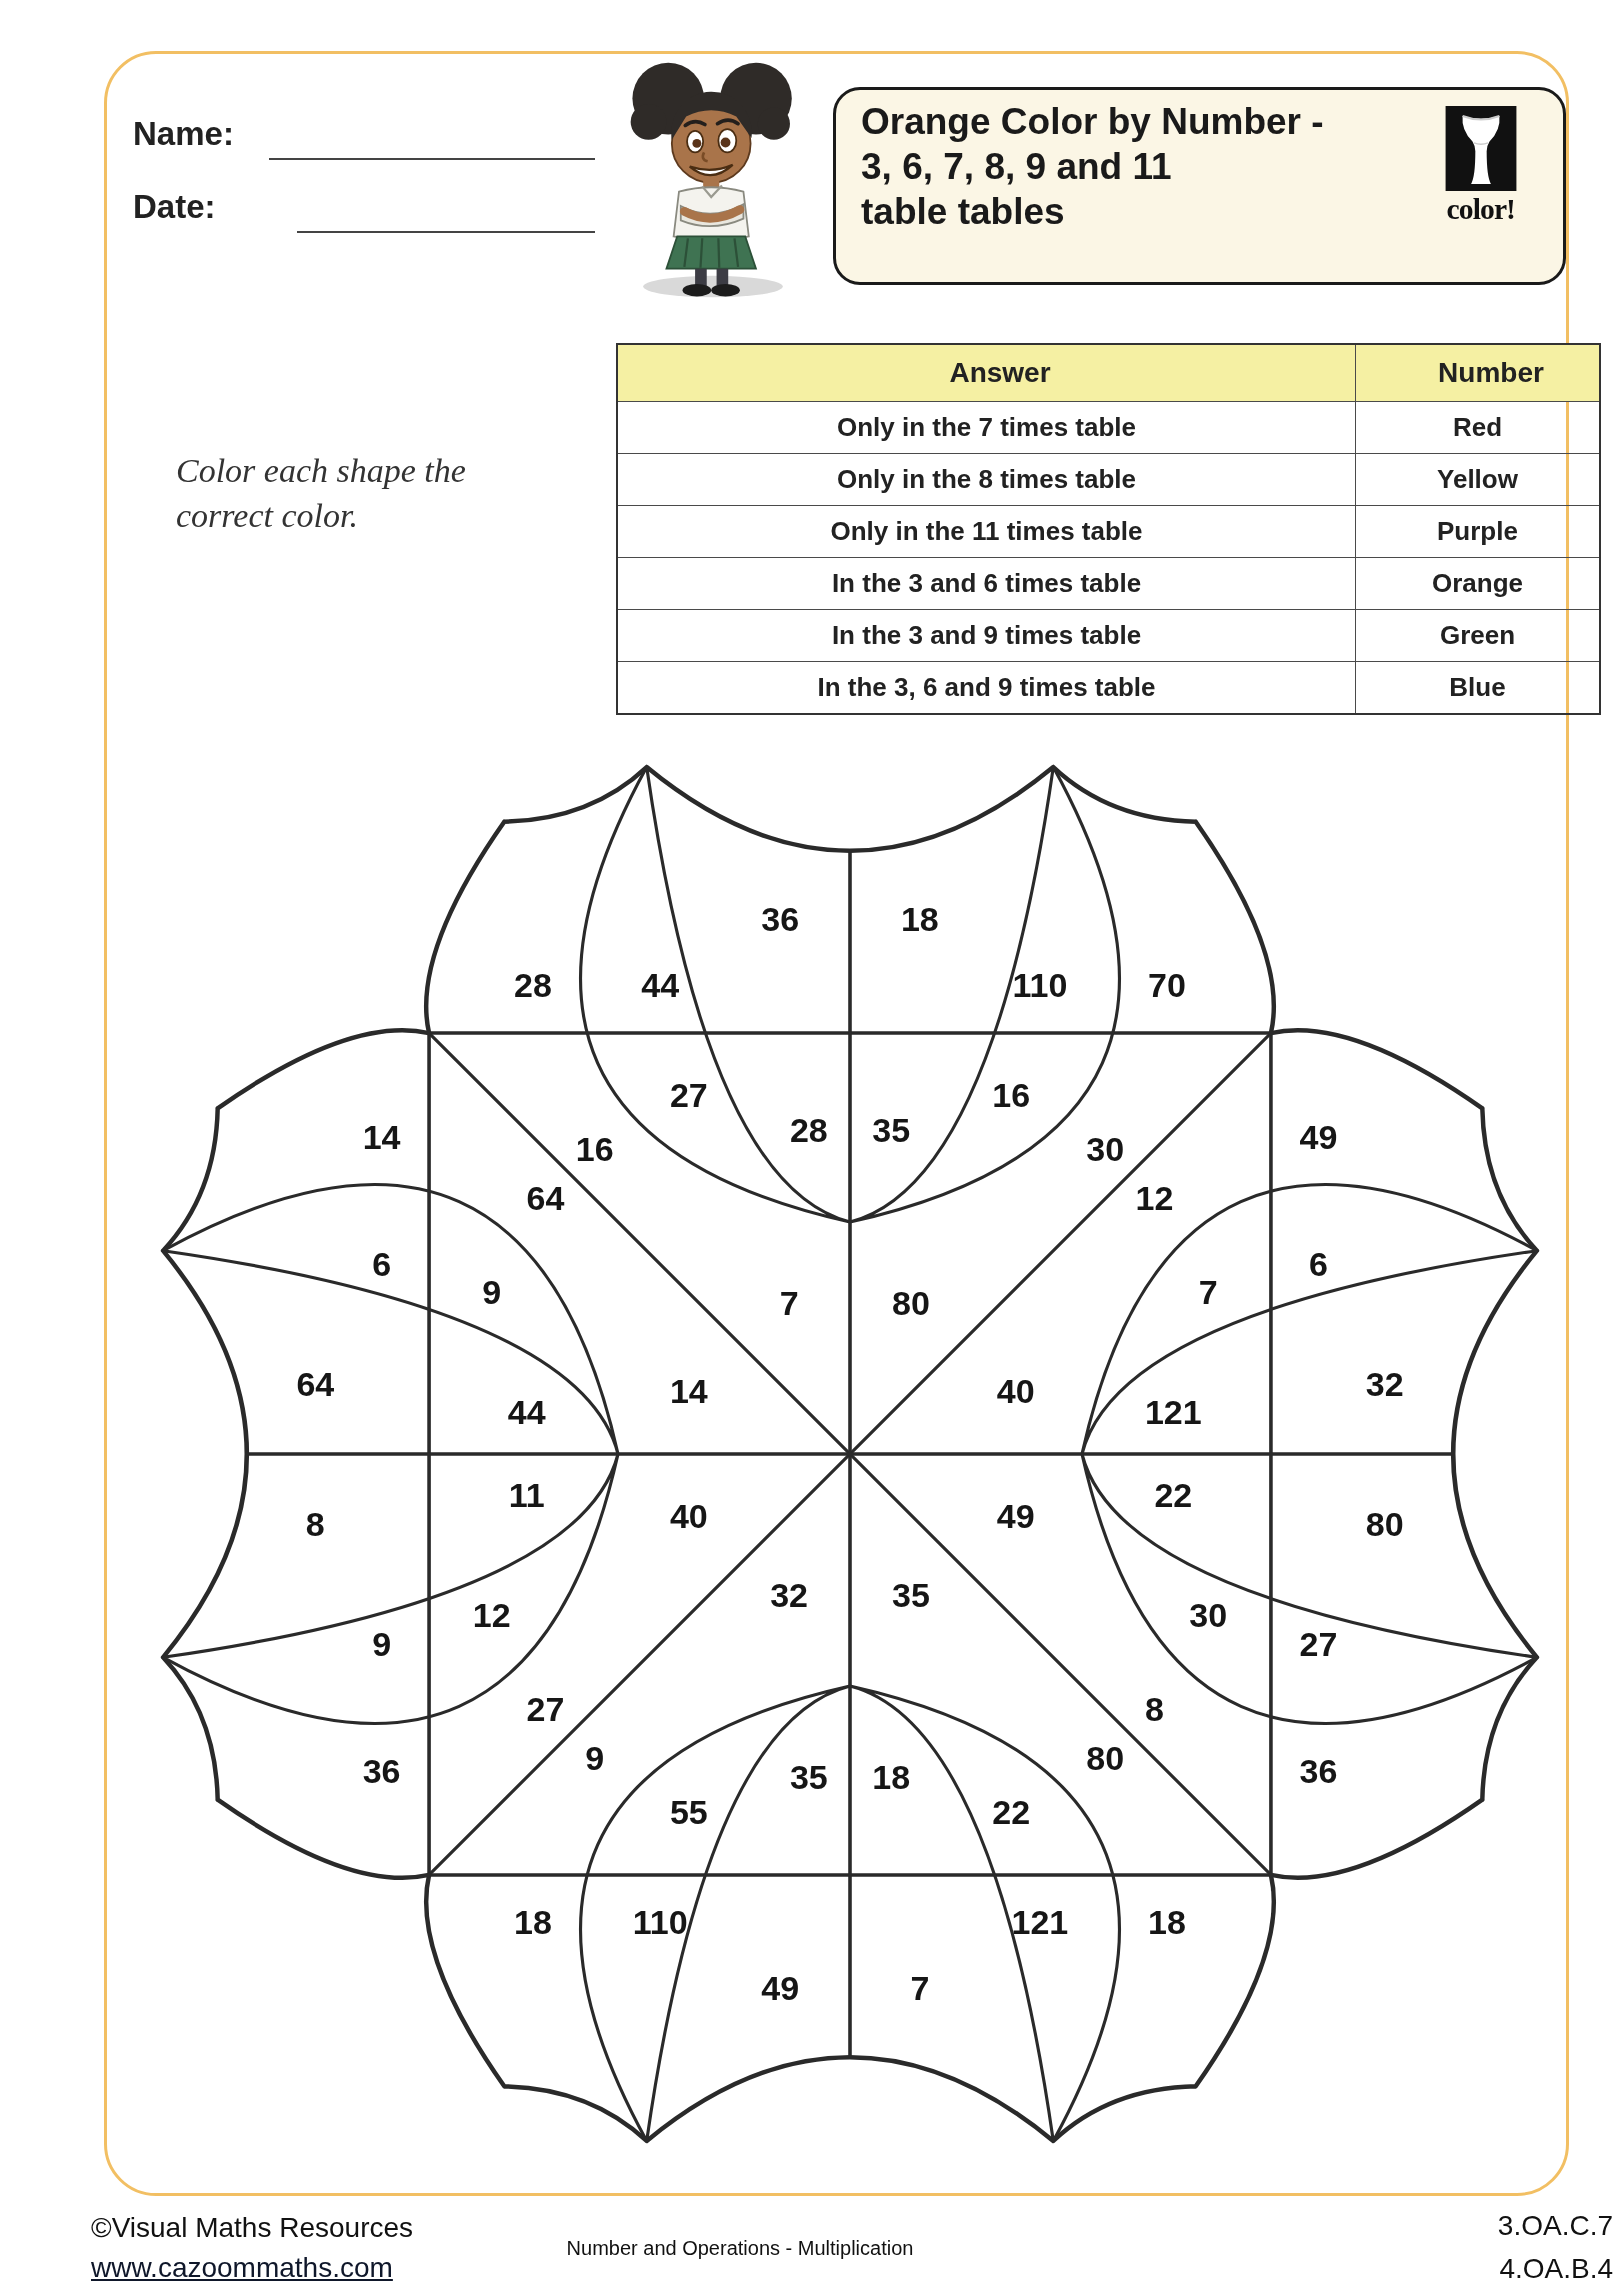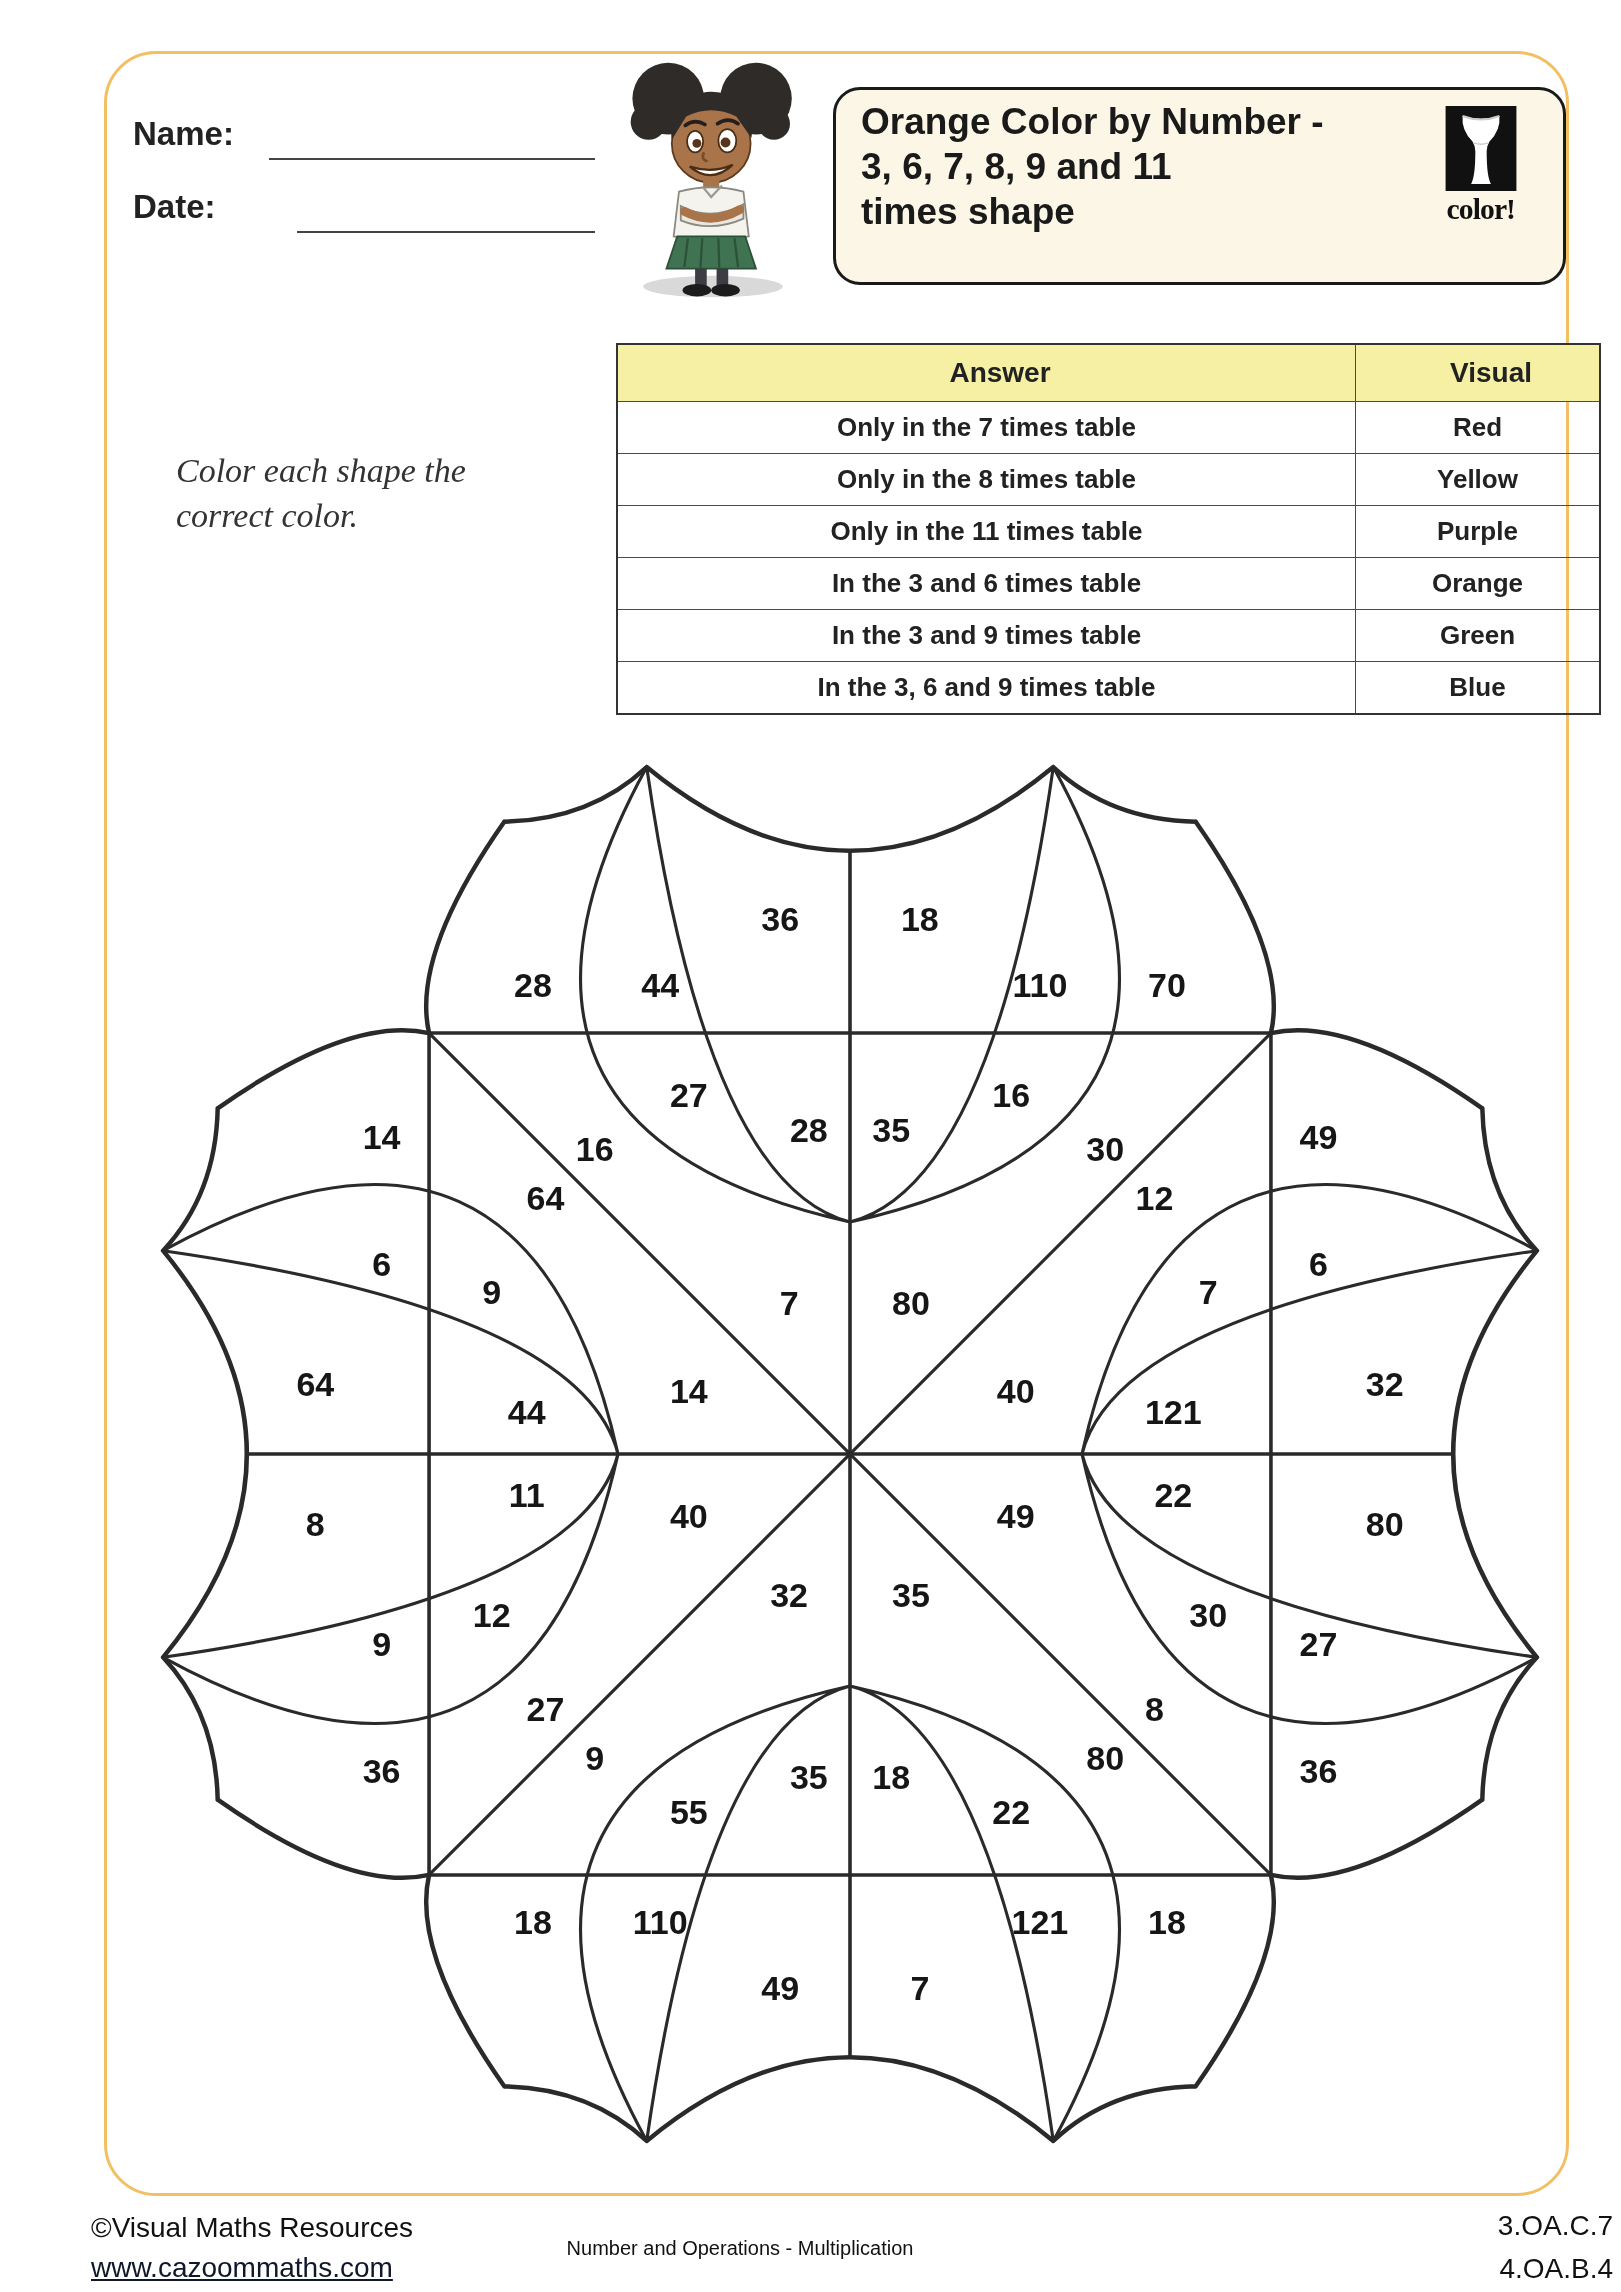--- a/index.html
+++ b/index.html
@@ -87,21 +87,21 @@
     <rect x="104" y="242" width="13" height="24" fill="#3c3c44"></rect>
     <rect x="128" y="242" width="13" height="24" fill="#3c3c44"></rect>
     <ellipse cx="106" cy="266" rx="16" ry="7" fill="#1c1c1c"></ellipse>
     <ellipse cx="138" cy="266" rx="16" ry="7" fill="#1c1c1c"></ellipse>
   </svg>
 
   <div class="title-box">
     <div class="title-text">
       <div>Orange Color by Number -</div>
       <div>3, 6, 7, 8, 9 and 11</div>
-      <div>times shape</div>
+      <div>table tables</div>
     </div>
     <div class="logo">
       <svg class="logo-mark" viewBox="0 0 100 120">
         <rect x="0" y="0" width="100" height="120" fill="#111111"></rect>
         <path d="M24 14 Q50 22 76 14 Q78 34 62 50 Q58 56 58 64 Q58 100 64 110 L36 110 Q42 100 42 64 Q42 56 38 50 Q22 34 24 14 Z" fill="#ffffff"></path>
         <path d="M24 14 Q50 24 76 14" fill="none" stroke="#cccccc" stroke-width="3"></path>
         <path d="M40 52 Q50 56 60 52" fill="none" stroke="#cccccc" stroke-width="2"></path>
       </svg>
       <span class="logo-word">color!</span>
     </div>
@@ -109,21 +109,21 @@
 
   <div class="instruction">
     <div>Color each shape the</div>
     <div>correct color.</div>
   </div>
 
   <table class="key-table">
     <thead>
       <tr style="background: rgb(245, 240, 163);">
         <th class="col-answer">Answer</th>
-        <th class="col-color">Visual</th>
+        <th class="col-color">Number</th>
       </tr>
     </thead>
     <tbody id="key-body">
         <tr>
           <td>Only in the 7 times table</td>
           <td>Red</td>
         </tr>
         <tr>
           <td>Only in the 8 times table</td>
           <td>Yellow</td>

